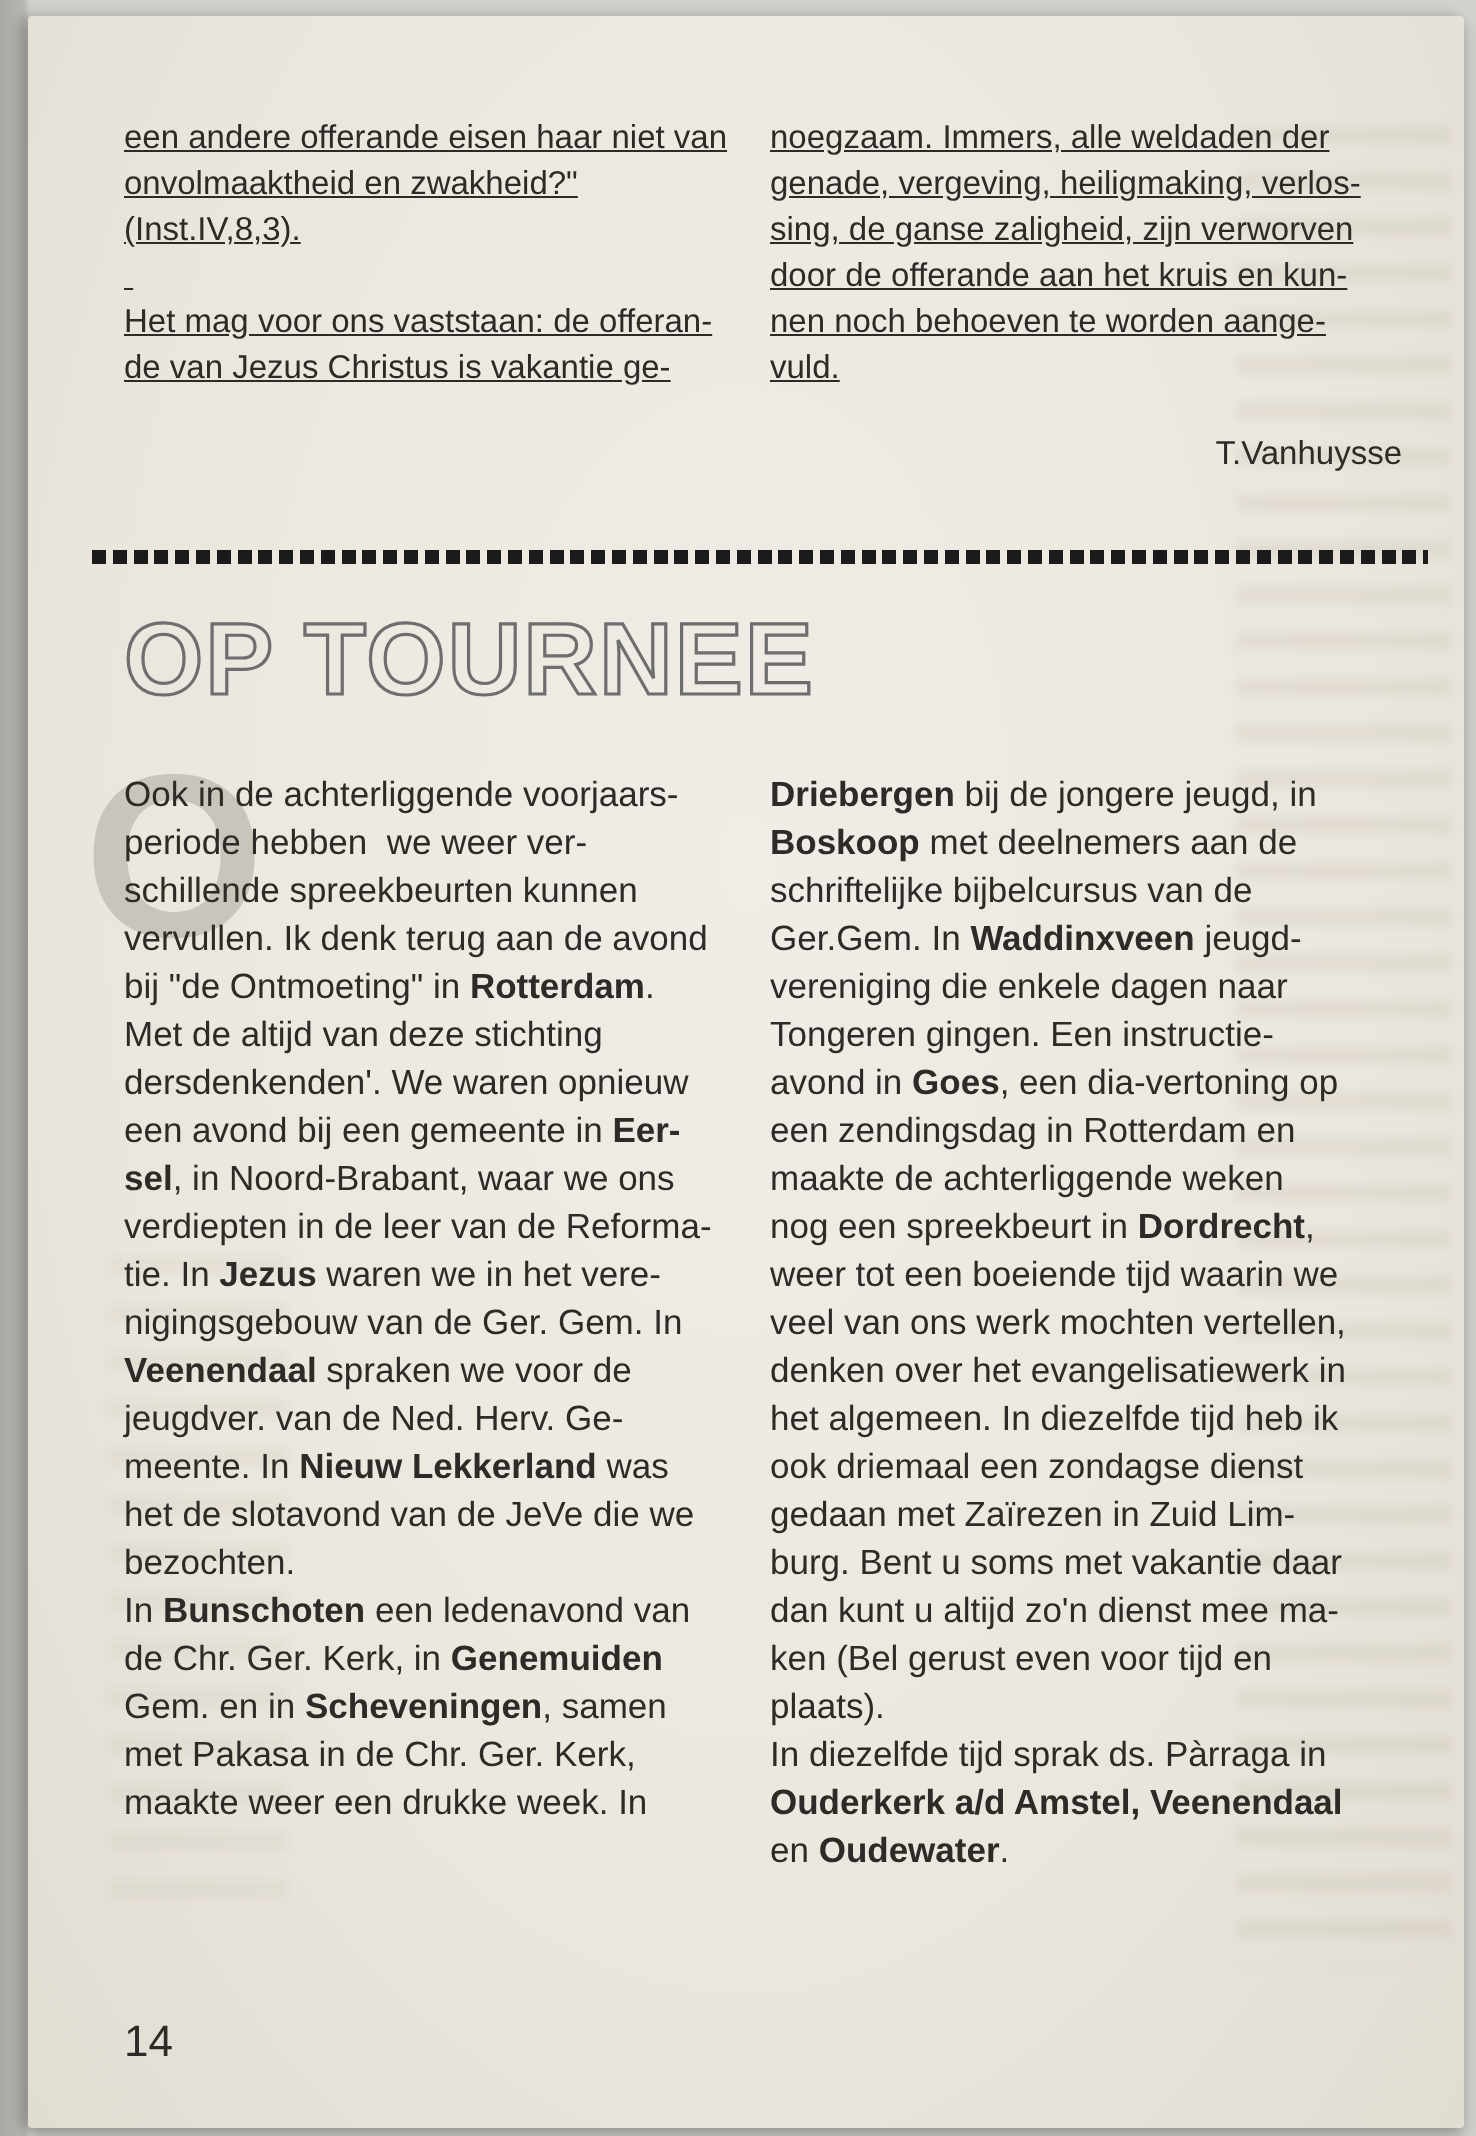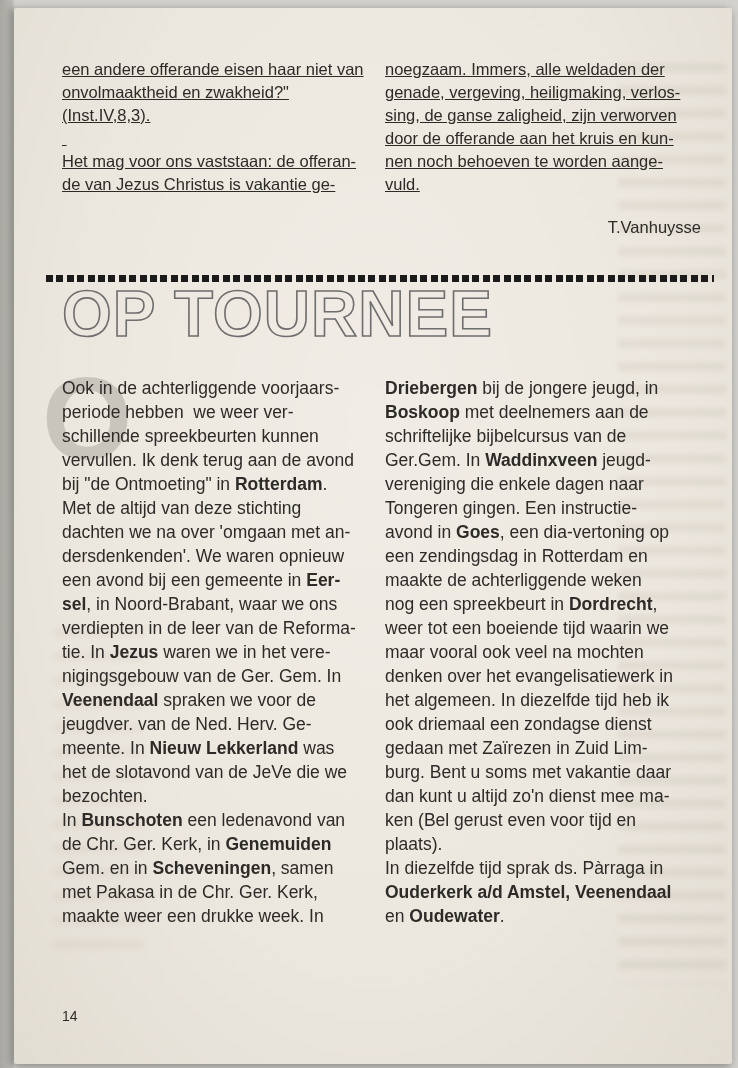--- a/index.html
+++ b/index.html
@@ -47,21 +47,22 @@
     line-height:23px;
     text-align:right;
     margin-top:20px;
   }
   .divider{
     height:7px;
     margin:36px -16px 0 -16px;
     background:repeating-linear-gradient(90deg,var(--divider) 0px,var(--divider) 7px,transparent 7px,transparent 10.4px);
   }
   .headline{
-    font-size:64px;
+    margin-top:22px;
+    font-size:51px;
     line-height:1;
     font-weight:bold;
     letter-spacing:1px;
     color:transparent;
     -webkit-text-stroke:1.6px var(--headline-outline);
     white-space:pre;
   }
   @supports not (-webkit-text-stroke:1px black){
     .headline{color:var(--headline-outline);}
   }
@@ -85,21 +86,21 @@
     font-size:116px;
     font-weight:bold;
     color:var(--watermark);
     z-index:1;
     user-select:none;
   }
   .page-number{
     position:absolute;
     left:48px;
     top:1000px;
-    font-size:14px;
+    font-size:22px;
     color:var(--text);
   }
   .bleed{
     position:absolute;
     right:6px;
     top:55px;
     bottom:80px;
     width:108px;
     z-index:1;
     background:repeating-linear-gradient(180deg,
@@ -160,21 +161,20 @@
 
     <section class="body-article twocol">
       <div class="watermark">O</div>
       <div class="col">
           <div class="tline">Ook in de achterliggende voorjaars-</div>
           <div class="tline">periode hebben  we weer ver-</div>
           <div class="tline">schillende spreekbeurten kunnen</div>
           <div class="tline">vervullen. Ik denk terug aan de avond</div>
           <div class="tline">bij "de Ontmoeting" in <b>Rotterdam</b>.</div>
           <div class="tline">Met de altijd van deze stichting</div>
-          <div class="tline">dachten we na over 'omgaan met an-</div>
           <div class="tline">dersdenkenden'. We waren opnieuw</div>
           <div class="tline">een avond bij een gemeente in <b>Eer-</b></div>
           <div class="tline"><b>sel</b>, in Noord-Brabant, waar we ons</div>
           <div class="tline">verdiepten in de leer van de Reforma-</div>
           <div class="tline">tie. In <b>Jezus</b> waren we in het vere-</div>
           <div class="tline">nigingsgebouw van de Ger. Gem. In</div>
           <div class="tline"><b>Veenendaal</b> spraken we voor de</div>
           <div class="tline">jeugdver. van de Ned. Herv. Ge-</div>
           <div class="tline">meente. In <b>Nieuw Lekkerland</b> was</div>
           <div class="tline">het de slotavond van de JeVe die we</div>
@@ -190,21 +190,21 @@
           <div class="tline"><b>Boskoop</b> met deelnemers aan de</div>
           <div class="tline">schriftelijke bijbelcursus van de</div>
           <div class="tline">Ger.Gem. In <b>Waddinxveen</b> jeugd-</div>
           <div class="tline">vereniging die enkele dagen naar</div>
           <div class="tline">Tongeren gingen. Een instructie-</div>
           <div class="tline">avond in <b>Goes</b>, een dia-vertoning op</div>
           <div class="tline">een zendingsdag in Rotterdam en</div>
           <div class="tline">maakte de achterliggende weken</div>
           <div class="tline">nog een spreekbeurt in <b>Dordrecht</b>,</div>
           <div class="tline">weer tot een boeiende tijd waarin we</div>
-          <div class="tline">maar vooral ook veel na mochten</div>
+          <div class="tline">veel van ons werk mochten vertellen,</div>
           <div class="tline">denken over het evangelisatiewerk in</div>
           <div class="tline">het algemeen. In diezelfde tijd heb ik</div>
           <div class="tline">ook driemaal een zondagse dienst</div>
           <div class="tline">gedaan met Zaïrezen in Zuid Lim-</div>
           <div class="tline">burg. Bent u soms met vakantie daar</div>
           <div class="tline">dan kunt u altijd zo'n dienst mee ma-</div>
           <div class="tline">ken (Bel gerust even voor tijd en</div>
           <div class="tline">plaats).</div>
           <div class="tline">In diezelfde tijd sprak ds. Pàrraga in</div>
           <div class="tline"><b>Ouderkerk a/d Amstel, Veenendaal</b></div>

